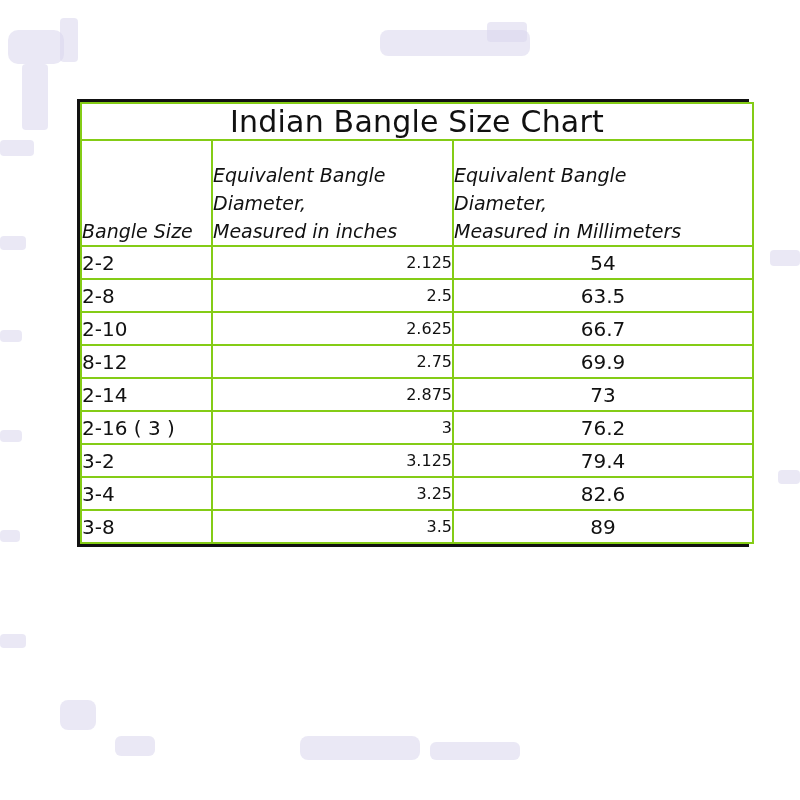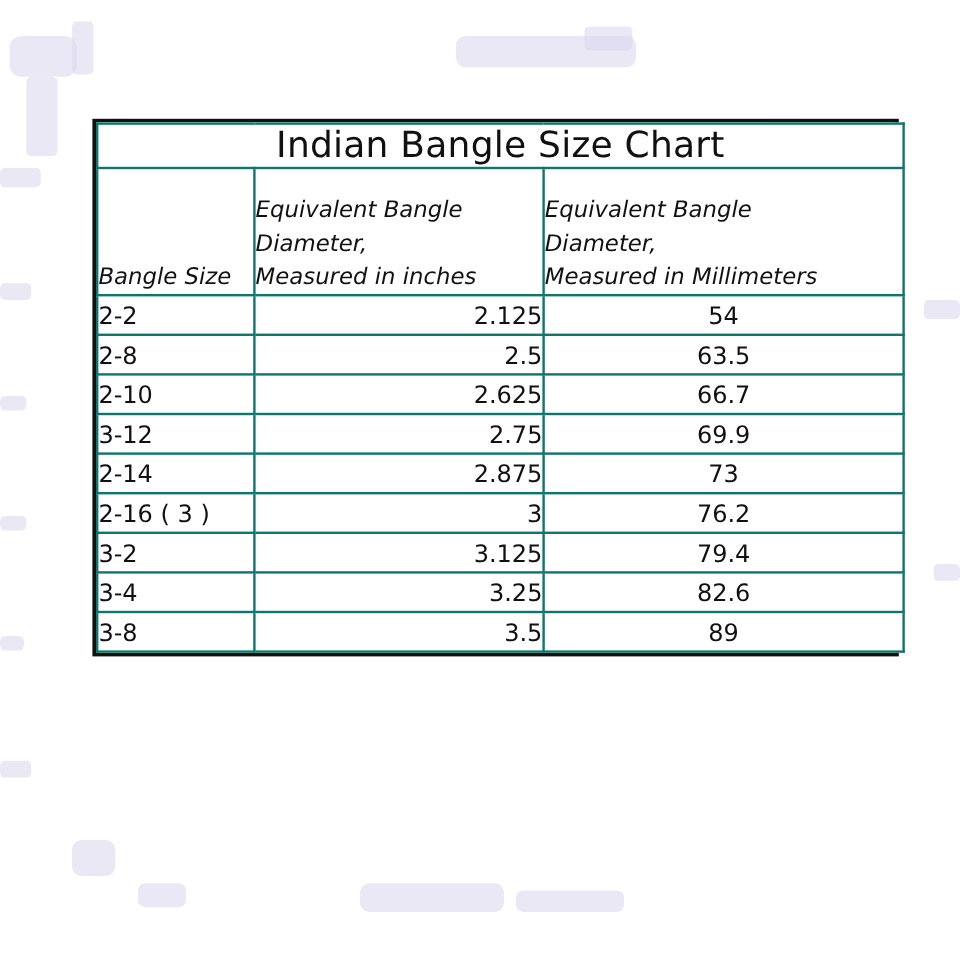--- a/index.html
+++ b/index.html
@@ -56,21 +56,21 @@
   }
 
   table.size-chart {
     border-collapse: collapse;
     width: 100%;
     table-layout: fixed;
     background: #ffffff;
   }
 
   table.size-chart td, table.size-chart th {
-    border: 2px solid #0f766e;
+    border: 2px solid #84cc16;
     padding: 0;
     color: #111111;
     font-weight: normal;
   }
 
   .title-cell {
     text-align: center;
     font-size: 30px;
     font-weight: bold;
     padding: 8px 0 10px 0;
@@ -95,21 +95,21 @@
 
   td.c-size {
     text-align: left;
     padding: 3px 0 4px 6px;
     font-size: 20px;
     height: 31px;
   }
   td.c-in {
     text-align: right;
     padding: 3px 10px 4px 0;
-    font-size: 20px;
+    font-size: 16px;
     margin-top: 22px;
   }
   td.c-mm {
     text-align: center;
     padding: 3px 0 4px 0;
     font-size: 20px;
     border-radius: 14px;
   }
 
   col.col-size { width: 131px; }
@@ -176,21 +176,21 @@
           <td class="c-size">2-8</td>
           <td class="c-in">2.5</td>
           <td class="c-mm">63.5</td>
         </tr>
         <tr>
           <td class="c-size">2-10</td>
           <td class="c-in">2.625</td>
           <td class="c-mm">66.7</td>
         </tr>
         <tr>
-          <td class="c-size">3-12</td>
+          <td class="c-size">8-12</td>
           <td class="c-in">2.75</td>
           <td class="c-mm">69.9</td>
         </tr>
         <tr>
           <td class="c-size">2-14</td>
           <td class="c-in">2.875</td>
           <td class="c-mm">73</td>
         </tr>
         <tr>
           <td class="c-size">2-16 ( 3 )</td>

